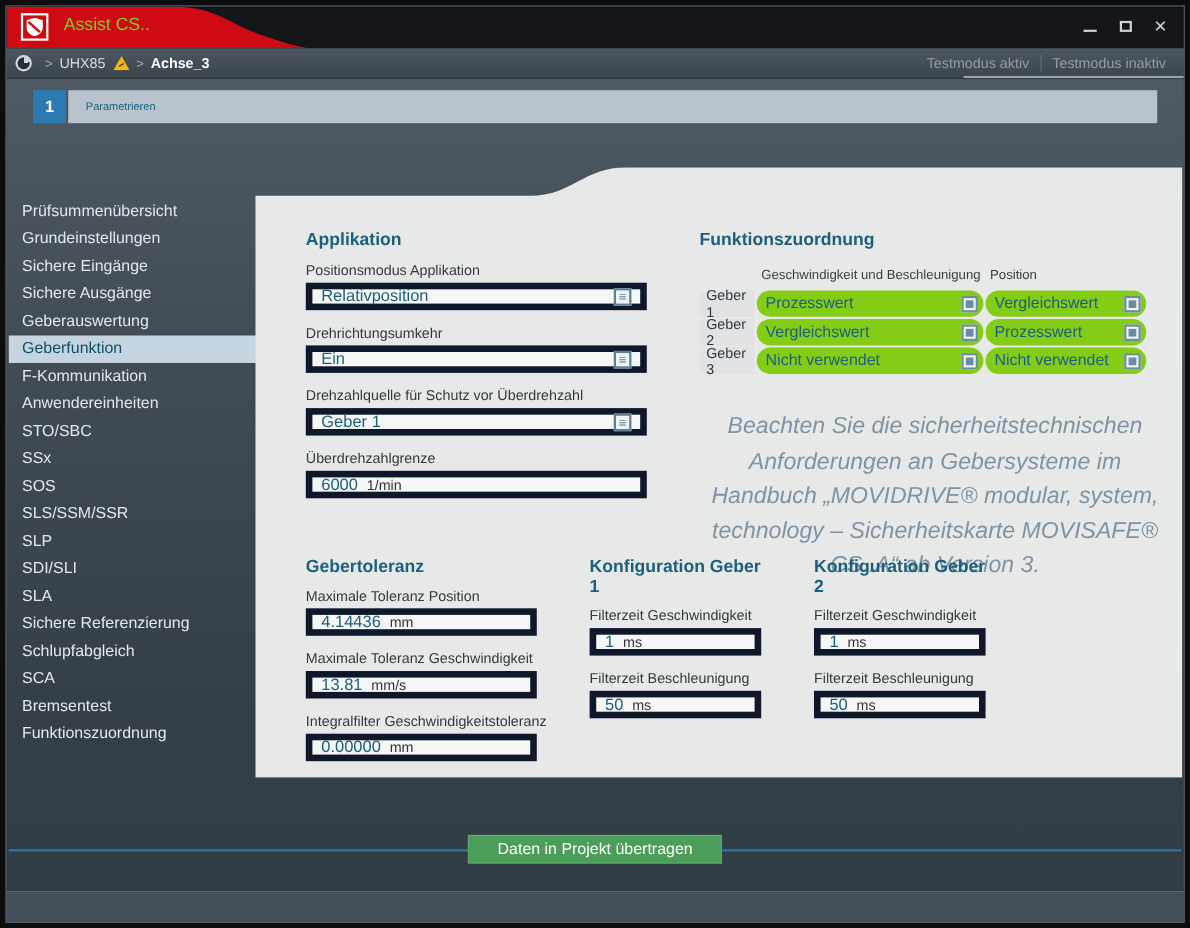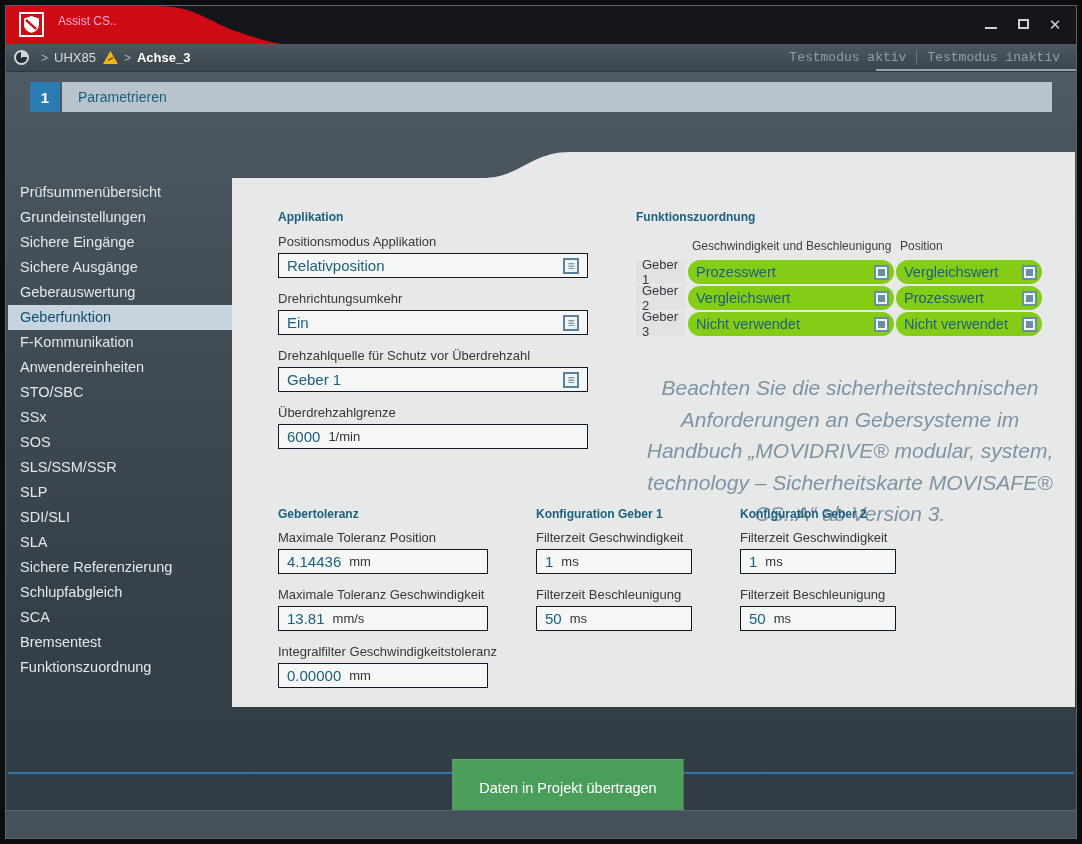--- a/index.html
+++ b/index.html
@@ -23,21 +23,21 @@
     position:relative; height:38px; background:#141619;
     flex:0 0 auto; overflow:hidden;
   }
   .red-swoosh { position:absolute; left:0; top:0; }
   .logo-box {
     position:absolute; left:13px; top:6px; width:25px; height:25px;
     border:2px solid #ffffff; display:flex; align-items:center; justify-content:center;
   }
   .app-title {
     position:absolute; left:52px; top:8px;
-    color:#f9a8d4; font-size:12px;
+    color:#84cc16; font-size:16px;
   }
   .win-controls {
     position:absolute; right:12px; top:9px; display:flex; gap:14px; align-items:center;
   }
   .win-btn { width:18px; height:18px; display:flex; align-items:center; justify-content:center; cursor:pointer; }
   .ic-min { width:12px; height:2px; background:#cfd3d6; margin-top:8px; }
   .ic-max { width:11px; height:10px; border:2px solid #cfd3d6; }
   .ic-close { color:#cfd3d6; font-size:15px; line-height:1; }
 
   
@@ -63,21 +63,21 @@
   }
   .warn-tri::after {
     content:""; position:absolute; left:5px; top:6px; width:5px; height:4px;
     background:#2b2b2b; clip-path:polygon(0 70%,100% 0,100% 30%,0 100%);
   }
   .testmodus-wrap {
     position:absolute; right:6px; top:0; height:100%;
     display:flex; align-items:center;
   }
   .testmodus {
-    color:#959ca1; font-size:13px; padding:0 10px; cursor:pointer;font-family:Liberation Mono, monospace;
+    color:#959ca1; font-size:13px; padding:0 10px; cursor:pointer;
   }
   .tm-divider { width:1px; height:15px; background:#6a737b; }
   .tm-underline {
     position:absolute; right:0; bottom:0; width:200px; height:2px; background:#99a1a8;
   }
 
   
   .main {
     position:relative; flex:1 1 auto;
     background:linear-gradient(180deg,#4f5a64 0%,#424d56 30%,#353f48 75%,#323c44 100%);
@@ -87,21 +87,21 @@
     position:absolute; left:24px; top:10px; width:1022px; height:30px;
     display:flex; gap:2px;
   }
   .step-num {
     width:30px; height:30px; background:#2b7ab1; color:#ffffff;
     font-size:15px; font-weight:bold;
     display:flex; align-items:center; justify-content:center;
   }
   .step-bar {
     flex:1; background:#b8c3cc; display:flex; align-items:center;
-    padding-left:16px; color:#17607f; font-size:14px;
+    padding-left:16px; color:#17607f; font-size:10px;
   }
 
   
   .sidebar { position:absolute; left:2px; top:108px; width:230px; }
   .side-item {
     height:25px; line-height:25px; padding-left:12px;
     color:#e4e7e9; font-size:14.5px; cursor:pointer; white-space:nowrap;
   }
   .side-item.selected { background:#c6d4df; color:#114f6d; }
 
@@ -109,25 +109,25 @@
   .page-title {
     position:absolute; left:224px; top:68px;
     color:#cdd2d5; font-size:26px; font-weight:normal; letter-spacing:0.5px;
   }
   .panel {
     position:absolute; left:226px; top:80px; width:843px; height:555px;
     background:#e7e8e8;
     clip-path:path("M0 26 L250 26 C288 26 298 0 338 0 L843 0 L843 555 L0 555 Z");
   }
 
-  .section-title { color:#1c607e; font-size:12px; font-weight:bold; margin-bottom:10px; }
+  .section-title { color:#1c607e; font-size:16px; font-weight:bold; margin-bottom:10px; }
   .field { margin-bottom:13px; }
   .field-label { color:#35393d; font-size:13px; margin-bottom:4px; white-space:nowrap; }
   .field-box {
-    height:25px; background:#f5f6f6; border:1px solid #0f172a;
+    height:25px; background:#f5f6f6; border:6px solid #0f172a;
     display:flex; align-items:center; padding:0 8px; cursor:text;
   }
   .field-box.dropdown { cursor:pointer; }
   .field-value { color:#1c607e; font-size:15px; flex:1; white-space:nowrap; }
   .field-unit { color:#2f3438; font-size:13px; margin-left:8px; }
   .icon-menu {
     width:16px; height:16px; border:2px solid #5d8096;
     color:#5d8096; font-size:12px; line-height:12px; font-weight:bold;
     display:flex; align-items:center; justify-content:center;
     background:#eef3f6; flex:0 0 auto;
@@ -161,21 +161,21 @@
   .sec-gebertoleranz { position:absolute; left:46px; top:355px; width:210px; }
   .sec-kgeber1 { position:absolute; left:304px; top:355px; width:156px; }
   .sec-kgeber2 { position:absolute; left:508px; top:355px; width:156px; }
   .sec-gebertoleranz .section-title, .sec-kgeber1 .section-title, .sec-kgeber2 .section-title { margin-bottom:9px; }
 
   
   .blue-line { position:absolute; left:2px; right:2px; top:700px; height:2px; background:#2e74a5; }
   .transfer-btn {
     position:absolute; left:50%; top:687px; transform:translateX(-50%);
     background:#4a9e59; border:1px solid #5cab68; color:#ffffff;
-    font-size:14.5px; font-family:inherit; padding:20px 26px; cursor:pointer; white-space:nowrap;margin-left:27px;
+    font-size:14.5px; font-family:inherit; padding:4px 26px; cursor:pointer; white-space:nowrap;
   }
   .footer {
     height:28px; flex:0 0 auto; background:#46505a; border-top:1px solid #5d666e;
   }
 </style>
 </head>
 <body>
 
 <div class="window">
   <div class="inner">

